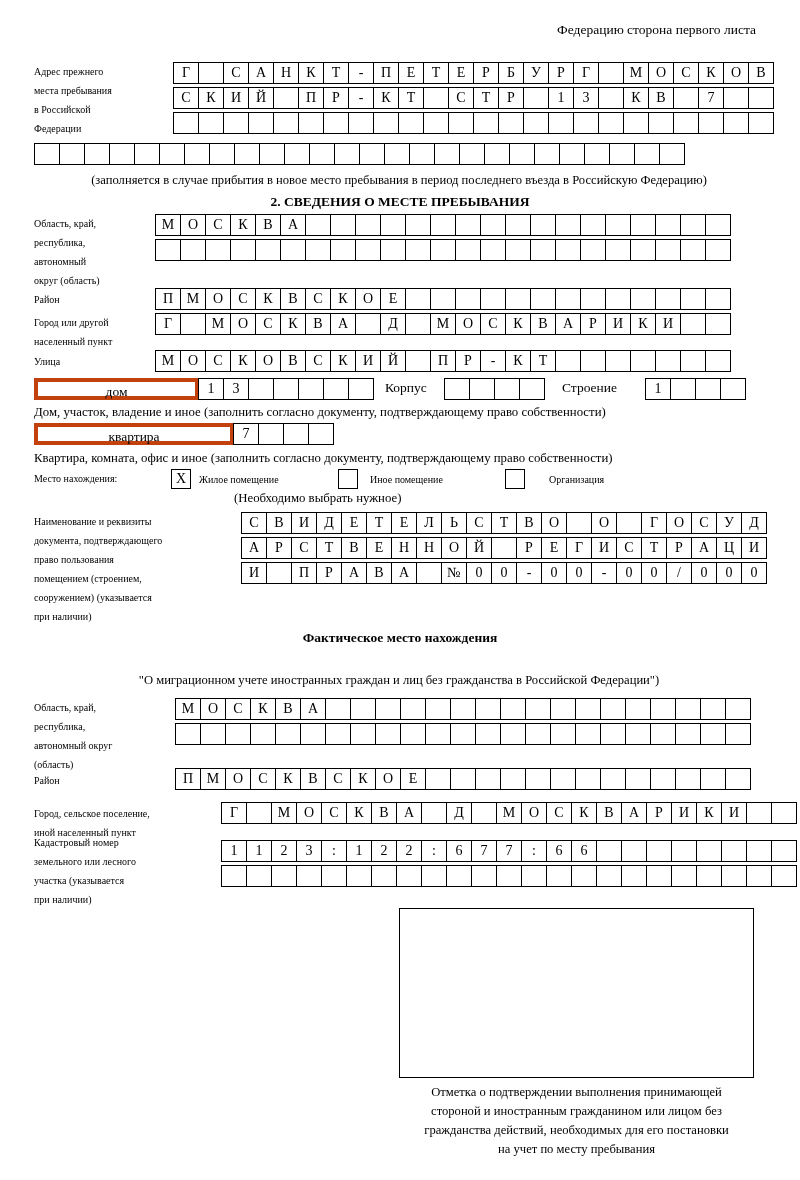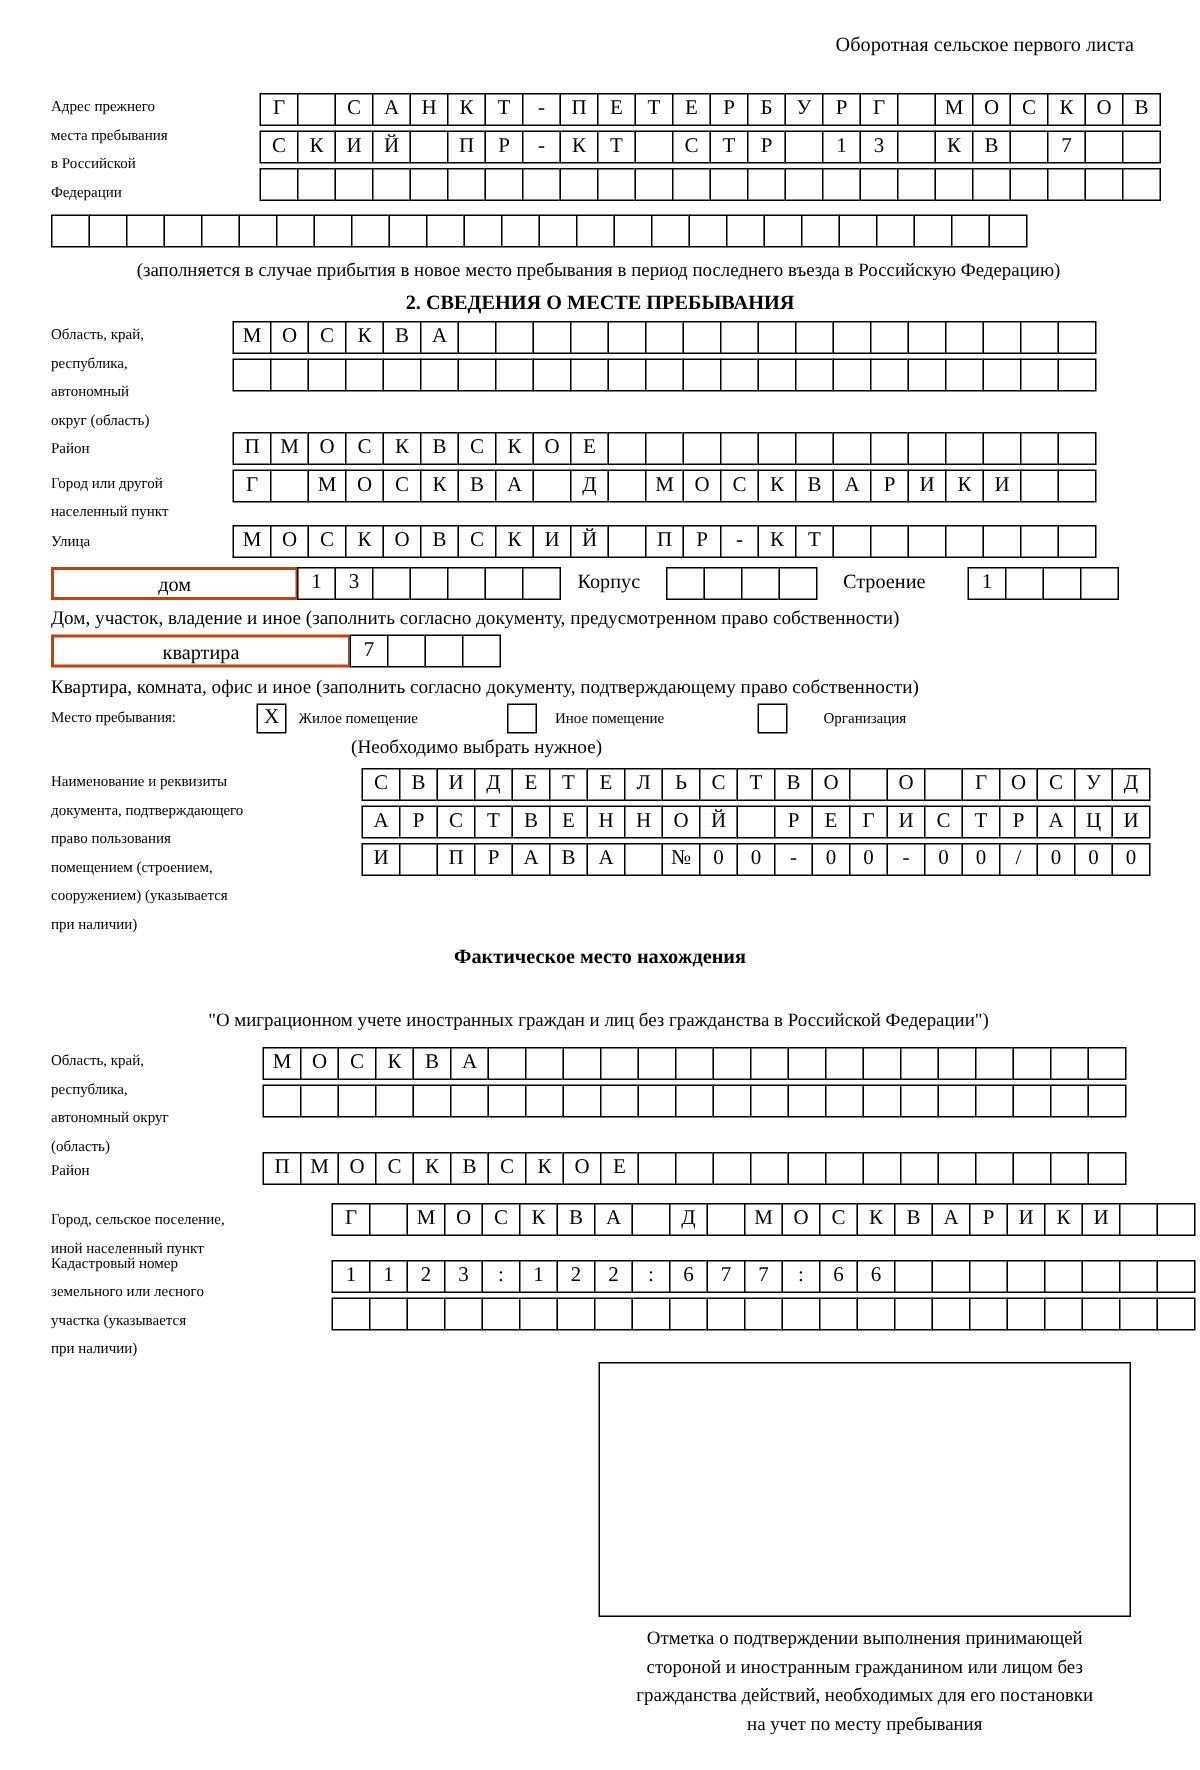--- a/index.html
+++ b/index.html
@@ -41,21 +41,21 @@
     box-sizing: border-box;
     font-size: 14px;
     line-height: 20px;
     text-align: center;
     font-family: "Liberation Serif", serif;
     background: #fff;
   }
 
   .capbox {
     position: absolute;
-    border: 2px solid #c2410c;
+    border: 4px solid #c2410c;
     box-sizing: border-box;
     height: 22px;
     font-size: 13.5px;
     line-height: 20px;
     text-align: center;
   }
   .inline-lbl {
     position: absolute;
     font-size: 13.5px;
     line-height: 20px;
@@ -87,21 +87,21 @@
     font-size: 13.5px;
     text-align: center;
     width: 100%;
   }
 </style>
 </head>
 <body>
 
 <div id="page">
 
-  <div class="abs hdr-right">Оборотная сельское первого листа</div>
+  <div class="abs hdr-right">Федерацию сторона первого листа</div>
 
   <div class="abs lbl" style="left:34px; top:62px; width:140px;">Адрес прежнего
 места пребывания
 в Российской
 Федерации</div>
 
   <div class="row" id="prev-row-0" style="left:173px; top:62px;">
       <div class="cell">Г</div>
       <div class="cell"></div>
       <div class="cell">С</div>
@@ -367,32 +367,32 @@
       <div class="cell"></div>
     </div>
   <div class="inline-lbl" style="left:562px; top:378px;">Строение</div>
   <div class="row" id="s2-stroenie" style="left:645px; top:378px;">
       <div class="cell">1</div>
       <div class="cell"></div>
       <div class="cell"></div>
       <div class="cell"></div>
     </div>
 
-  <div class="abs lbl-sm" style="left:34px; top:403px; width:740px;">Дом, участок, владение и иное (заполнить согласно документу, предусмотренном право собственности)</div>
+  <div class="abs lbl-sm" style="left:34px; top:403px; width:740px;">Дом, участок, владение и иное (заполнить согласно документу, подтверждающему право собственности)</div>
 
   <div class="capbox" style="left:34px; top:423px; width:200px;">квартира</div>
   <div class="row" id="s2-flat" style="left:233px; top:423px;">
       <div class="cell">7</div>
       <div class="cell"></div>
       <div class="cell"></div>
       <div class="cell"></div>
     </div>
   <div class="abs lbl-sm" style="left:34px; top:449px; width:740px;">Квартира, комната, офис и иное (заполнить согласно документу, подтверждающему право собственности)</div>
 
-  <div class="abs lbl" style="left:34px; top:469px;">Место пребывания:</div>
+  <div class="abs lbl" style="left:34px; top:469px;">Место нахождения:</div>
   <div class="abs" style="left:171px; top:469px;">
     <span class="chk">Х</span>
   </div>
   <div class="abs lbl" style="left:199px; top:470px;">Жилое помещение</div>
   <div class="abs" style="left:338px; top:469px;">
     <span class="chk"></span>
   </div>
   <div class="abs lbl" style="left:370px; top:470px;">Иное помещение</div>
   <div class="abs" style="left:505px; top:469px;">
     <span class="chk"></span>

